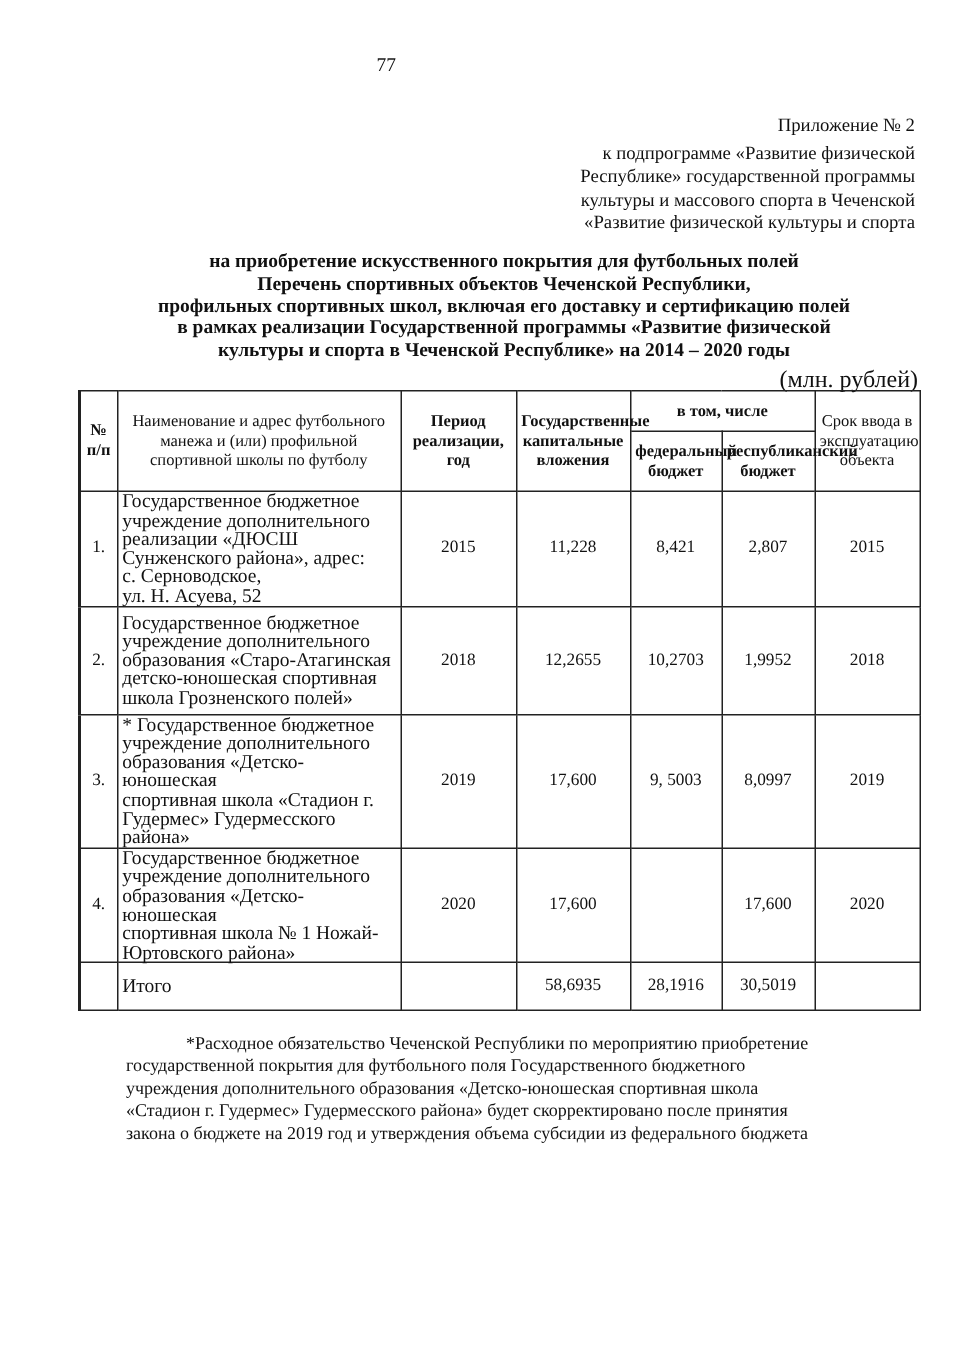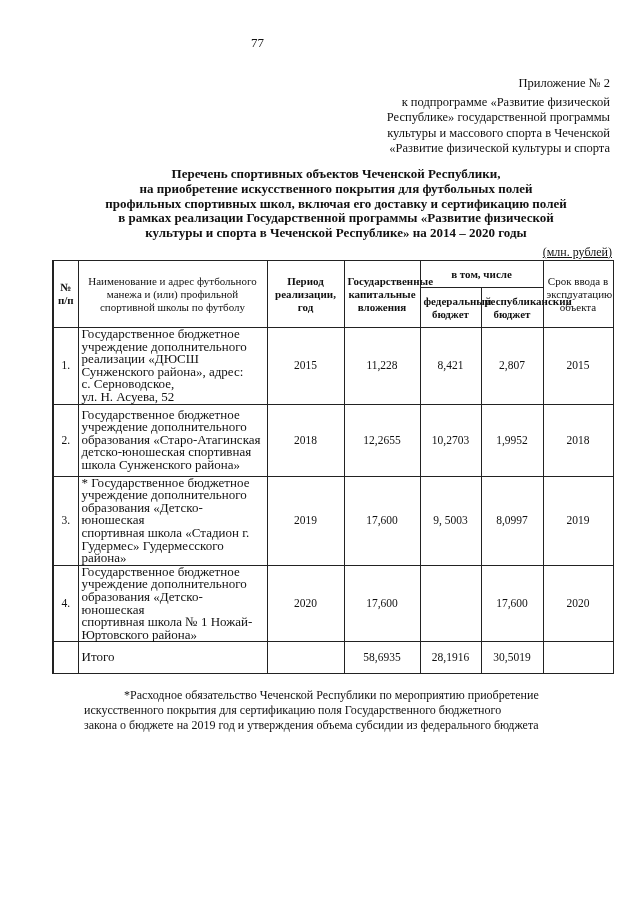--- a/index.html
+++ b/index.html
@@ -3,21 +3,21 @@
 <meta charset="utf-8">
 <style>
   html, body { margin:0; padding:0; background:#ffffff; }
   body { width:640px; height:905px; position:relative; overflow:hidden;
          font-family:"Liberation Serif", "DejaVu Serif", serif; color:#111; }
   .abs { position:absolute; }
   .page-num { left:0; width:515px; top:35px; text-align:center; font-size:13px; }
   .appendix { right:30px; top:76px; width:300px; text-align:right; font-size:12.5px; line-height:15.5px; }
   .appendix .ttl { margin-bottom:3px; }
   .title { left:60px; width:552px; top:167px; text-align:center; font-weight:bold; font-size:13px; line-height:14.8px; }
-  .units { right:28px; top:245px; font-size:12px;text-decoration:underline; }
+  .units { right:28px; top:245px; font-size:16px; }
   table.main { position:absolute; left:52px; top:260px; width:560px; border-collapse:collapse; table-layout:fixed; font-size:11.5px; }
   table.main td, table.main th { border:1px solid #222; padding:0 3px; vertical-align:middle; }
   table.main th { font-weight:bold; text-align:center; line-height:13px; font-size:11px; }
   table.main th.norm { font-weight:normal; }
   table.main td { line-height:12.6px; }
   td.c { text-align:center; }
   td.name { text-align:left; padding-left:4px; font-size:13px; }
   table.main .thick-l { border-left:2px solid #222;margin-top:24px; }
   .footnote { left:84px; width:528px; top:688px; font-size:12px; line-height:15px; text-align:justify; }
   .footnote .first { text-indent:40px; }
@@ -29,22 +29,22 @@
 
 <div class="abs appendix">
   <div class="ttl">Приложение № 2</div>
   <div>к подпрограмме «Развитие физической</div>
   <div>Республике» государственной программы</div>
   <div>культуры и массового спорта в Чеченской</div>
   <div>«Развитие физической культуры и спорта</div>
 </div>
 
 <div class="abs title">
+  <div>на  приобретение искусственного покрытия для футбольных полей</div>
   <div>Перечень спортивных объектов Чеченской Республики,</div>
-  <div>на  приобретение искусственного покрытия для футбольных полей</div>
   <div>профильных спортивных школ, включая его доставку и сертификацию полей</div>
   <div>в рамках реализации Государственной программы «Развитие физической</div>
   <div>культуры и спорта в Чеченской Республике» на 2014 – 2020 годы</div>
 </div>
 
 <div class="abs units">(млн. рублей)</div>
 
 <table class="main">
   <colgroup>
     <col style="width:25px">
@@ -86,21 +86,21 @@
     <td class="c">2015</td>
   </tr>
 
   <tr style="height:72px">
     <td class="c thick-l">2.</td>
     <td class="name">
       <div>Государственное бюджетное</div>
       <div>учреждение дополнительного</div>
       <div>образования «Старо-Атагинская</div>
       <div>детско-юношеская спортивная</div>
-      <div>школа Сунженского района»</div>
+      <div>школа Грозненского полей»</div>
     </td>
     <td class="c">2018</td>
     <td class="c">12,2655</td>
     <td class="c">10,2703</td>
     <td class="c">1,9952</td>
     <td class="c">2018</td>
   </tr>
 
   <tr style="height:65px">
     <td class="c thick-l">3.</td>
@@ -141,15 +141,17 @@
     <td class="c">58,6935</td>
     <td class="c">28,1916</td>
     <td class="c">30,5019</td>
     <td class="c"></td>
   </tr>
 </tbody>
   </table>
 
 <div class="abs footnote">
   <div class="first">*Расходное обязательство Чеченской Республики по мероприятию приобретение</div>
-  <div>искусственного покрытия для сертификацию поля Государственного бюджетного</div>
+  <div>государственной покрытия для футбольного поля Государственного бюджетного</div>
+  <div>учреждения дополнительного образования «Детско-юношеская спортивная школа</div>
+  <div>«Стадион г. Гудермес» Гудермесского района» будет скорректировано после принятия</div>
   <div>закона о бюджете на 2019 год и утверждения объема субсидии из федерального бюджета</div>
 </div>
 
 </body></html>

